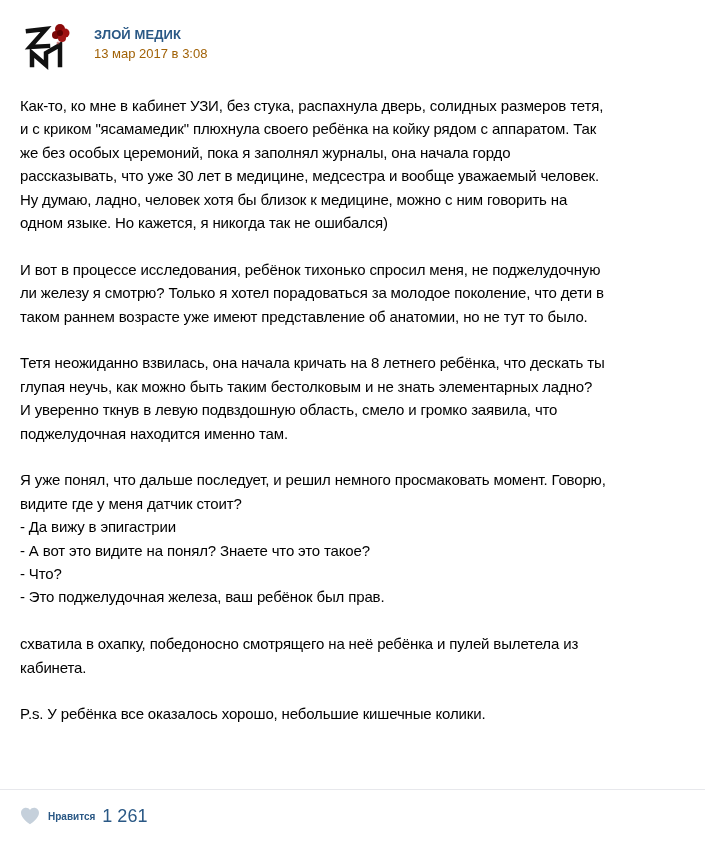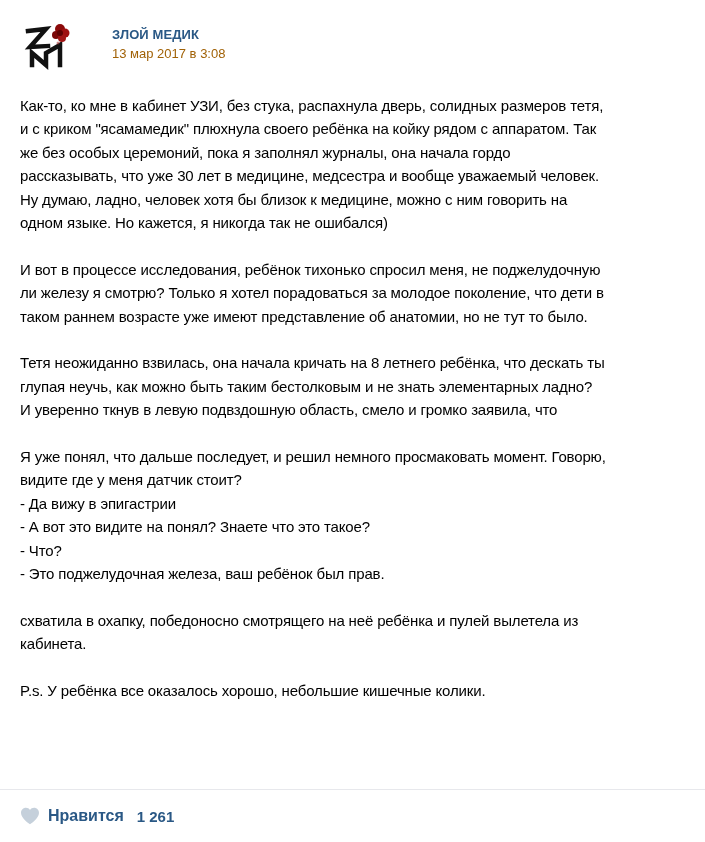--- a/index.html
+++ b/index.html
@@ -30,21 +30,21 @@
       display: flex;
       align-items: flex-start;
     }
     .avatar {
       width: 56px;
       height: 56px;
       margin-top: 2px;
       display: block;
     }
     .header-text {
-      margin-left: 36px;
+      margin-left: 18px;
       margin-top: 12px;
       display: flex;
       flex-direction: column;
     }
     .author {
       font-size: 13px;
       font-weight: bold;
       color: #2a5885;
       text-decoration: none;
       line-height: 16px;
@@ -100,29 +100,29 @@
       border: none;
       font-family: "Liberation Sans", sans-serif;
     }
     .heart {
       width: 20px;
       height: 18px;
       display: block;
     }
     .like-label {
       margin-left: 8px;
-      font-size: 16px;
+      font-size: 10px;
       font-weight: bold;
       color: #4a76a8;
       color: #2a5885;
     }
     .like-count {
-      margin-left: 13px;
-      font-size: 15px;
-      font-weight: bold;
+      margin-left: 7px;
+      font-size: 18px;
+      font-weight: normal;
       color: #2a5885;
     }
   </style>
 </head>
 <body>
 
 <div class="post">
 
   <div class="post-header">
     <svg class="avatar" viewBox="0 0 56 56" xmlns="http://www.w3.org/2000/svg">
@@ -156,20 +156,21 @@
     </div>
     <div class="para">
       <span class="line">И вот в процессе исследования, ребёнок тихонько спросил меня, не поджелудочную</span>
       <span class="line">ли железу я смотрю? Только я хотел порадоваться за молодое поколение, что дети в</span>
       <span class="line">таком раннем возрасте уже имеют представление об анатомии, но не тут то было.</span>
     </div>
     <div class="para">
       <span class="line">Тетя неожиданно взвилась, она начала кричать на 8 летнего ребёнка, что дескать ты</span>
       <span class="line">глупая неучь, как можно быть таким бестолковым и не знать элементарных ладно?</span>
       <span class="line">И уверенно ткнув в левую подвздошную область, смело и громко заявила, что</span>
+      <span class="line">поджелудочная находится именно там.</span>
     </div>
     <div class="para">
       <span class="line">Я уже понял, что дальше последует, и решил немного просмаковать момент. Говорю,</span>
       <span class="line">видите где у меня датчик стоит?</span>
       <span class="line">- Да вижу в эпигастрии</span>
       <span class="line">- А вот это видите на понял? Знаете что это такое?</span>
       <span class="line">- Что?</span>
       <span class="line">- Это поджелудочная железа, ваш ребёнок был прав.</span>
     </div>
     <div class="para">

